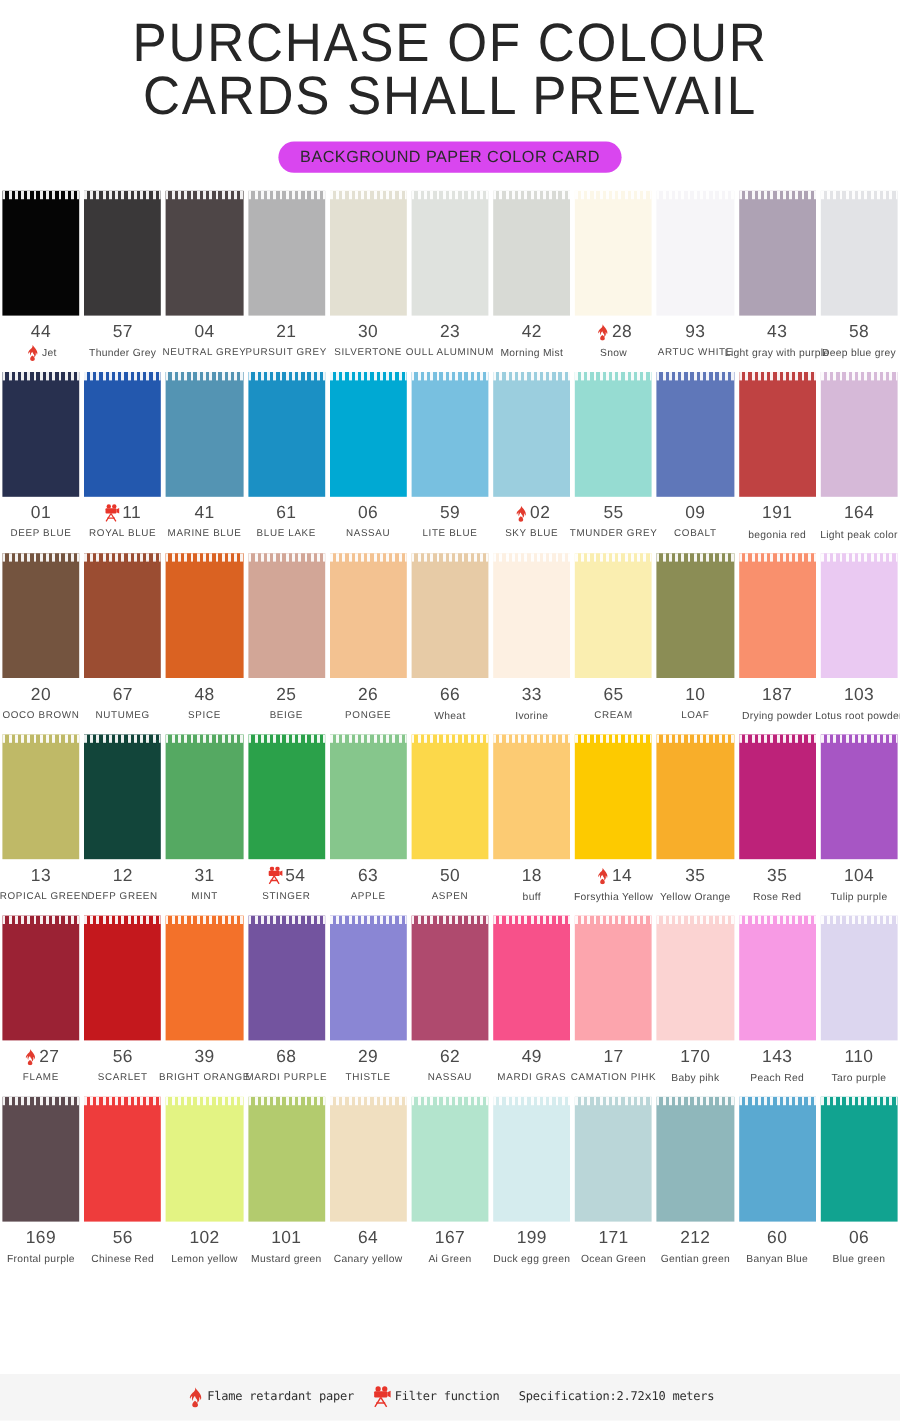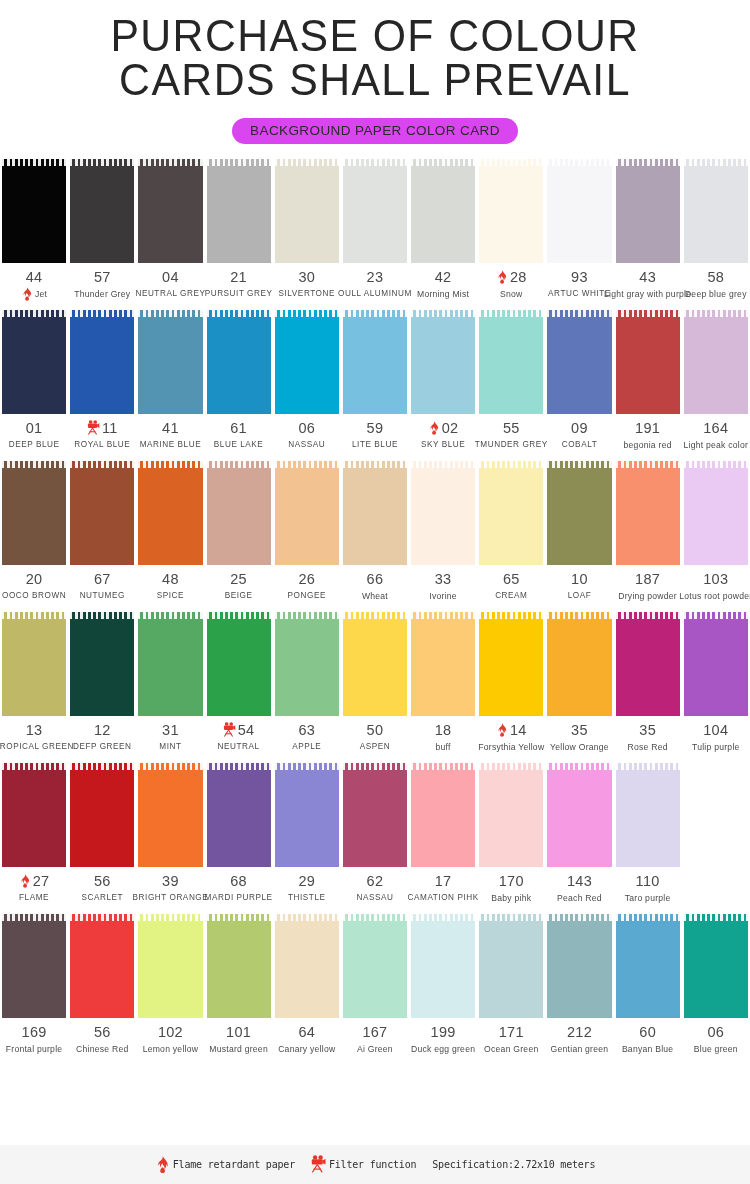--- a/index.html
+++ b/index.html
@@ -741,21 +741,21 @@
       <circle cx="9.6" cy="2.4" r="2.2" fill="#e8352a"></circle>
       <rect x="0.8" y="4.3" width="11" height="5.2" rx="1" fill="#e8352a"></rect>
       <path d="M11.8 5.3l2.7-1.3v5.5l-2.7-1.3z" fill="#e8352a"></path>
       <path d="M6.3 9.5 L1.4 17.4 M6.3 9.5 L11.2 17.4" stroke="#e8352a" stroke-width="1.3" fill="none"></path>
       <path d="M2.6 14.1 H10" stroke="#e8352a" stroke-width="1.3" fill="none"></path>
                 </svg>
               </span>
               <span class="code">54</span>
             </div>
             <div class="name-line">
-              <span class="name">NEUTRAL</span>
+              <span class="name">STINGER</span>
             </div>
           </div>
         </div>
         <div class="cell">
           <div class="swatch-outer">
             <div class="swatch" style="background: rgb(134, 198, 140);">
               <div class="teeth"></div>
             </div>
           </div>
           <div class="meta">
@@ -951,20 +951,35 @@
             <div class="swatch" style="background: rgb(175, 74, 110);">
               <div class="teeth"></div>
             </div>
           </div>
           <div class="meta">
             <div class="num-line">
               <span class="code">62</span>
             </div>
             <div class="name-line">
               <span class="name">NASSAU</span>
+            </div>
+          </div>
+        </div>
+        <div class="cell">
+          <div class="swatch-outer">
+            <div class="swatch" style="background: rgb(247, 81, 138);">
+              <div class="teeth"></div>
+            </div>
+          </div>
+          <div class="meta">
+            <div class="num-line">
+              <span class="code">49</span>
+            </div>
+            <div class="name-line">
+              <span class="name">MARDI GRAS</span>
             </div>
           </div>
         </div>
         <div class="cell">
           <div class="swatch-outer">
             <div class="swatch" style="background: rgb(252, 165, 173);">
               <div class="teeth"></div>
             </div>
           </div>
           <div class="meta">

